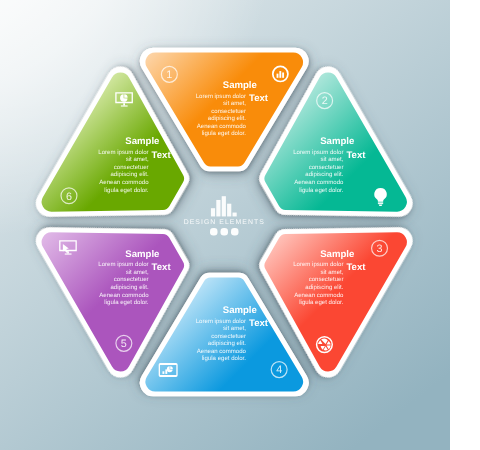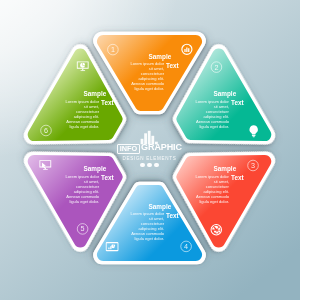--- a/index.html
+++ b/index.html
@@ -256,17 +256,16 @@
           <text x="14.5" y="-2.95" class="bdy" text-anchor="end">sit amet,</text>
           <text x="14.5" y="2.10" class="bdy" text-anchor="end">consectetuer</text>
           <text x="14.5" y="7.15" class="bdy" text-anchor="end">adipiscing elit.</text>
           <text x="14.5" y="12.20" class="bdy" text-anchor="end">Aenean commodo</text>
           <text x="14.5" y="17.25" class="bdy" text-anchor="end">ligula eget dolor.</text>
         </g>
       </g>
     </svg>
 
   <div id="brand">
-    <div class="brandline"><span class="boxed">INFO</span><span class="plain">GRAPHIC</span></div>
     <div class="tagline">DESIGN ELEMENTS</div>
     <div class="dots"><i></i><i></i><i></i></div>
   </div>
 </div>
 
 </body></html>

